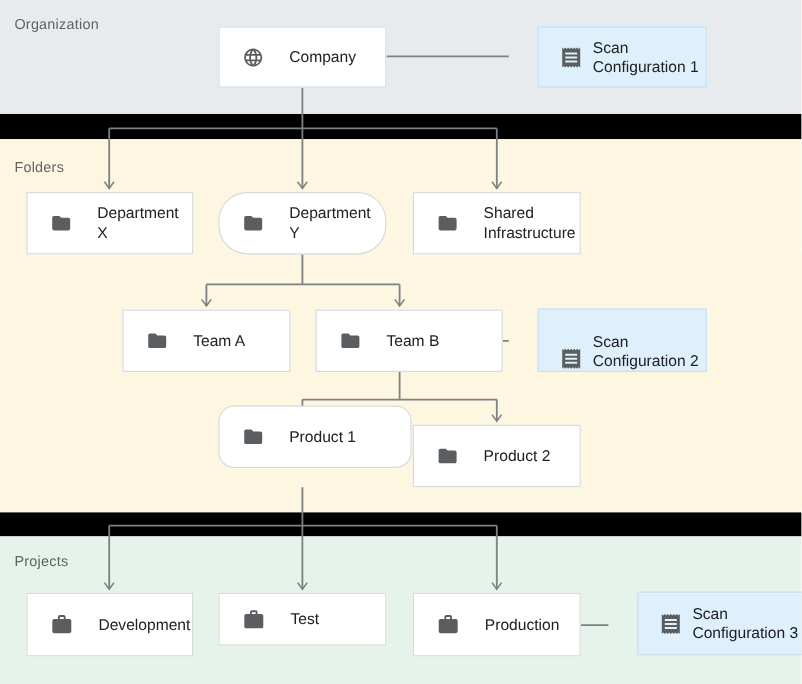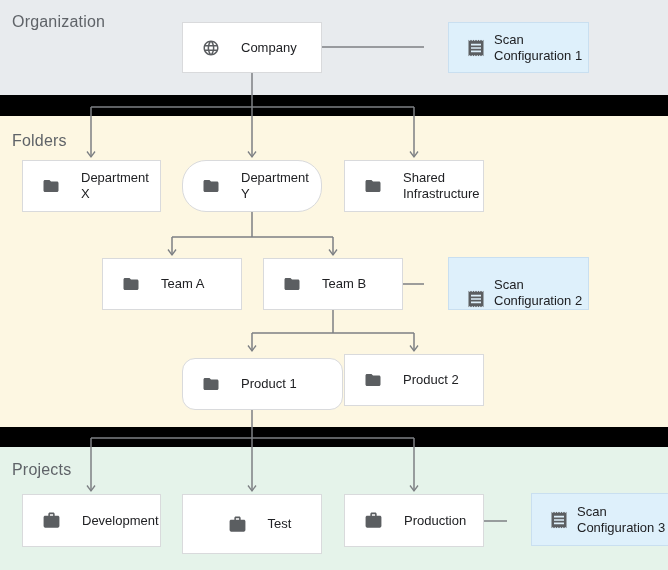--- a/index.html
+++ b/index.html
@@ -9,21 +9,21 @@
     -webkit-font-smoothing:antialiased;
   }
   .band{position:absolute;left:0;width:668px;}
   .band-org{top:0;height:95px;background:var(--organization-bg,#e8ebee);}
   .band-folders{top:116px;height:311px;background:var(--folders-bg,#fdf7e2);}
   .band-projects{top:447px;height:123px;background:var(--projects-bg,#e5f3ea);}
   .divider{position:absolute;left:0;width:668px;background:var(--divider,#000);}
   .divider.d1{top:95px;height:21px;}
   .divider.d2{top:427px;height:20px;}
   .sec-label{
-    position:absolute;font-size:16px;color:var(--section-label,#5f6368);
+    position:absolute;font-size:12px;color:var(--section-label,#5f6368);
     letter-spacing:.2px;
   }
   .sl-org{left:12px;top:13px;}
   .sl-folders{left:12px;top:132px;}
   .sl-projects{left:12px;top:461px;}
   .connectors{position:absolute;left:0;top:0;pointer-events:none;}
   .node{
     position:absolute;box-sizing:border-box;
     background:var(--node-bg,#fff);border:1px solid var(--node-border,#d9dadc);
     display:flex;align-items:center;gap:21px;
@@ -35,26 +35,26 @@
     background:var(--scan-bg,#def0fb);border-color:var(--scan-border,#c9dff0);
     padding-left:17px;gap:8px;margin-left:24px;
   }
   .icon{display:inline-flex;flex:0 0 auto;color:var(--icon,#5b5e61);}
   .n-company{left:182px;top:22px;width:140px;height:51px;}
   .n-scan1{left:424px;top:22px;width:141px;height:51px;}
   .n-deptx{left:22px;top:160px;width:139px;height:52px;}
   .n-depty{left:182px;top:160px;width:140px;height:52px;border-radius:24px;}
   .n-shared{left:344px;top:160px;width:140px;height:52px;}
   .n-teama{left:102px;top:258px;width:140px;height:52px;}
-  .n-teamb{left:263px;top:258px;width:140px;height:52px;}
+  .n-teamb{left:263px;top:258px;width:156px;height:52px;}
   .n-scan2{left:424px;top:257px;width:141px;height:53px;align-items:flex-end;}
-  .n-prod1{left:182px;top:358px;width:161px;height:52px;border-radius:13px;}
+  .n-prod1{left:182px;top:338px;width:161px;height:52px;border-radius:13px;}
   .n-prod2{left:344px;top:354px;width:140px;height:52px;}
   .n-dev{left:22px;top:494px;width:139px;height:53px;}
-  .n-test{left:182px;top:494px;width:140px;height:60px;justify-content:center;}
+  .n-test{left:182px;top:494px;width:140px;height:44px;}
   .n-production{left:344px;top:494px;width:140px;height:53px;}
   .n-scan3{left:507px;top:493px;width:140px;height:53px;}
 </style>
 </head>
 <body>
 
 <svg width="0" height="0" style="position:absolute" aria-hidden="true">
   <defs>
     <path id="i-globe" d="M11.99 2C6.47 2 2 6.48 2 12s4.47 10 9.99 10C17.52 22 22 17.52 22 12S17.52 2 11.99 2zm6.93 6h-2.95c-.32-1.25-.78-2.45-1.38-3.56 1.84.63 3.37 1.91 4.33 3.56zM12 4.04c.83 1.2 1.48 2.53 1.91 3.96h-3.82c.43-1.43 1.08-2.76 1.91-3.96zM4.26 14C4.1 13.36 4 12.69 4 12s.1-1.36.26-2h3.38c-.08.66-.14 1.32-.14 2 0 .68.06 1.34.14 2H4.26zm.82 2h2.95c.32 1.25.78 2.45 1.38 3.56-1.84-.63-3.37-1.9-4.33-3.56zm2.95-8H5.08c.96-1.66 2.49-2.93 4.33-3.56C8.81 5.55 8.35 6.75 8.03 8zM12 19.96c-.83-1.2-1.48-2.53-1.91-3.96h3.82c-.43 1.43-1.08 2.76-1.91 3.96zM14.34 14H9.66c-.09-.66-.16-1.32-.16-2 0-.68.07-1.35.16-2h4.68c.09.65.16 1.32.16 2 0 .68-.07 1.34-.16 2zm.25 5.56c.6-1.11 1.06-2.31 1.38-3.56h2.95c-.96 1.65-2.49 2.93-4.33 3.56zM16.36 14c.08-.66.14-1.32.14-2 0-.68-.06-1.34-.14-2h3.38c.16.64.26 1.31.26 2s-.1 1.36-.26 2h-3.38z"></path>
     <path id="i-folder" d="M10 4H4c-1.1 0-1.99.9-1.99 2L2 18c0 1.1.9 2 2 2h16c1.1 0 2-.9 2-2V8c0-1.1-.9-2-2-2h-8l-2-2z"></path>

